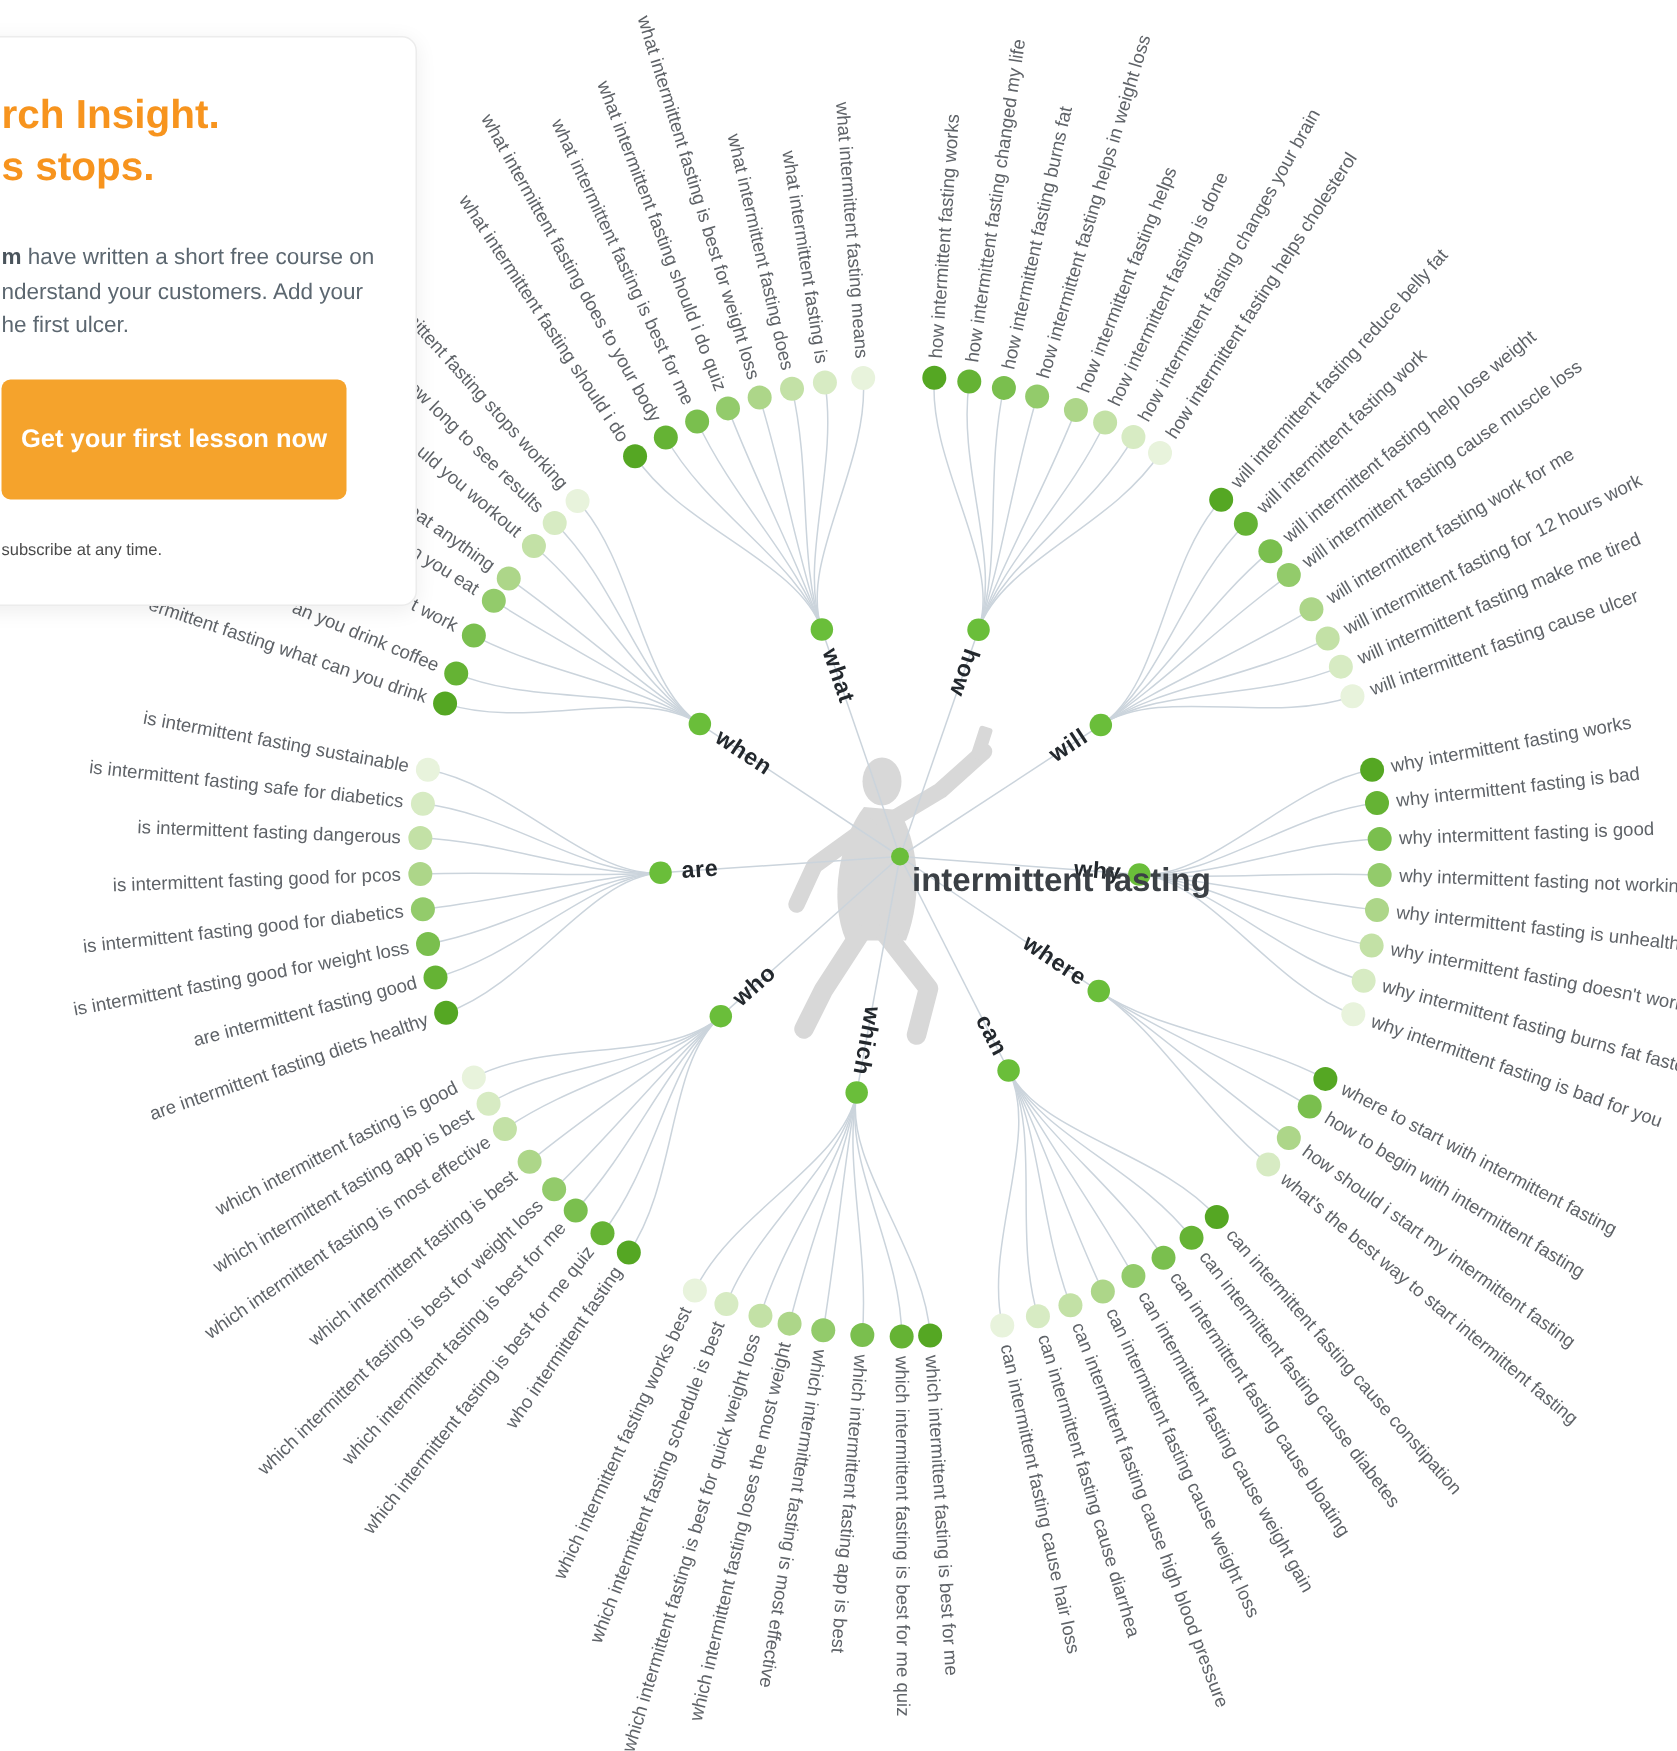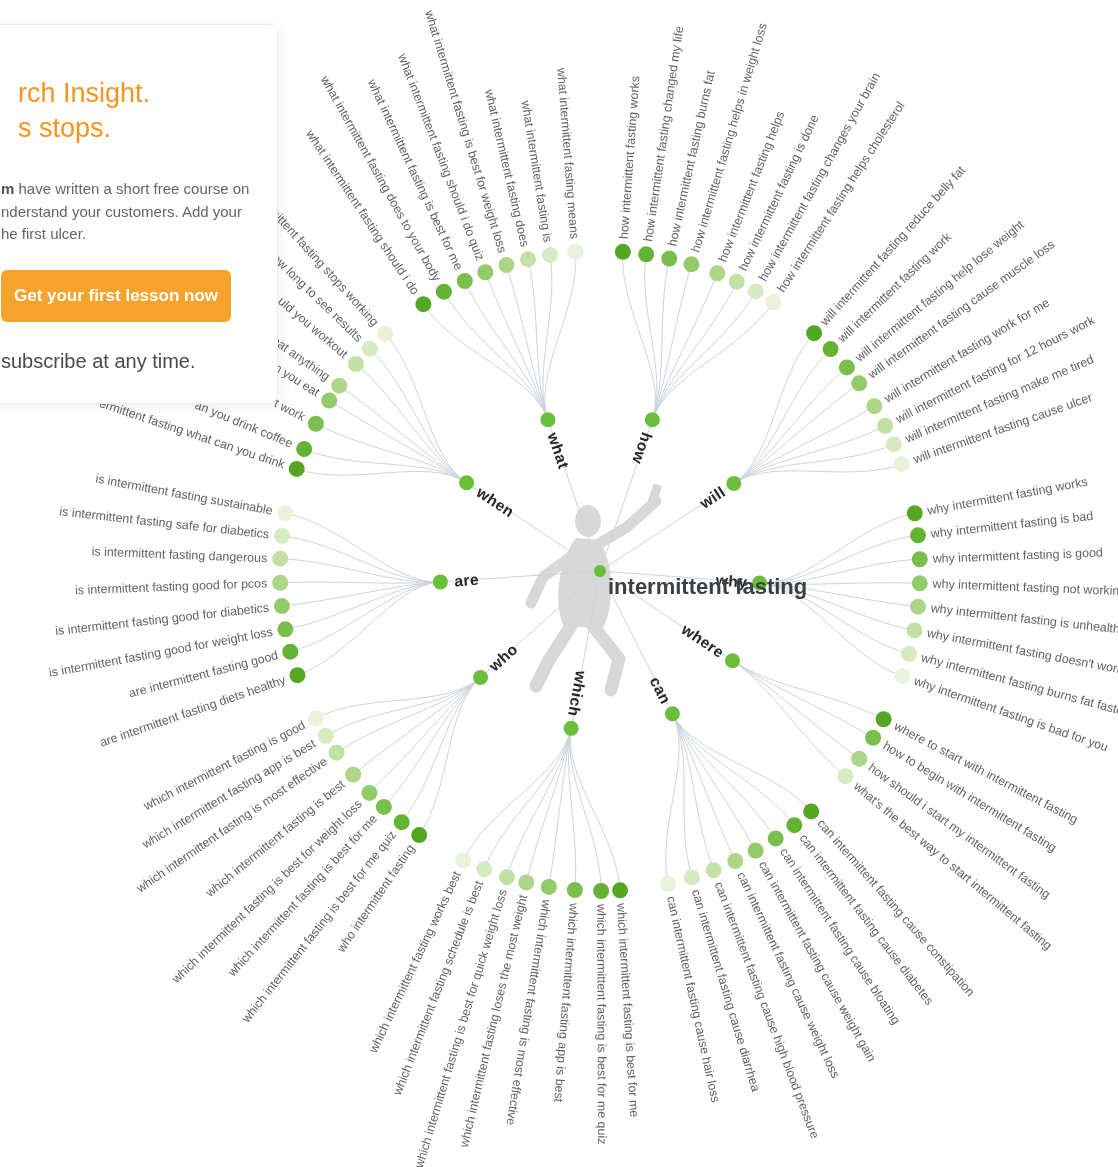--- a/index.html
+++ b/index.html
@@ -4,28 +4,28 @@
 <style>
   html,body{margin:0;padding:0;background:#fff;}
   body{width:1118px;height:1167px;overflow:hidden;position:relative;
        font-family:"Liberation Sans","DejaVu Sans",sans-serif;}
   #wheel{position:absolute;left:0;top:0;}
   
   .card{position:absolute;left:-62px;top:24px;width:340px;height:380px;
         background:#fff;border:1px solid #ececec;border-radius:10px;
         box-shadow:0 3px 14px rgba(0,0,0,.07);z-index:5;
         padding:34px 26px 0 62px;box-sizing:border-box;}
-  .card h2{margin:17px;font-size:27px;line-height:1.3;font-weight:normal;color:#f7941e;}
+  .card h2{margin:0;font-size:27px;line-height:1.3;font-weight:bold;color:#f7941e;}
   .card .body-copy{margin-top:32px;font-size:15px;line-height:1.5;color:#5c6770;}
   .card .body-copy b{color:#4a545c;}
   .cta{display:block;margin-top:24px;width:230px;background:#f5a32c;border:none;
        border-radius:6px;color:#fff;font-weight:bold;font-size:17px;
-       padding:16px 8px;text-align:center;cursor:pointer;
+       padding:30px 8px;text-align:center;cursor:pointer;
        font-family:"Liberation Sans",sans-serif;}
-  .card .foot{margin-top:28px;font-size:20px;color:#4a4a4a;}
+  .card .foot{margin-top:28px;font-size:11px;color:#4a4a4a;}
   svg text{font-family:"Liberation Sans","DejaVu Sans",sans-serif;}
 </style>
 </head>
 <body>
 
 <svg id="wheel" width="1118" height="1167" viewBox="0 0 1118 1167">
     <g fill="#d8d8d8" stroke="#d8d8d8">
       <ellipse cx="588" cy="521" rx="13" ry="16" stroke="none"></ellipse>
       <path d="M576,538 C560,558 552,600 564,627 L604,627 C616,596 612,560 599,540 Z" stroke="none"></path>
       <path d="M592,548 L627,527 L656,501" fill="none" stroke-width="11" stroke-linecap="round" stroke-linejoin="round"></path>

